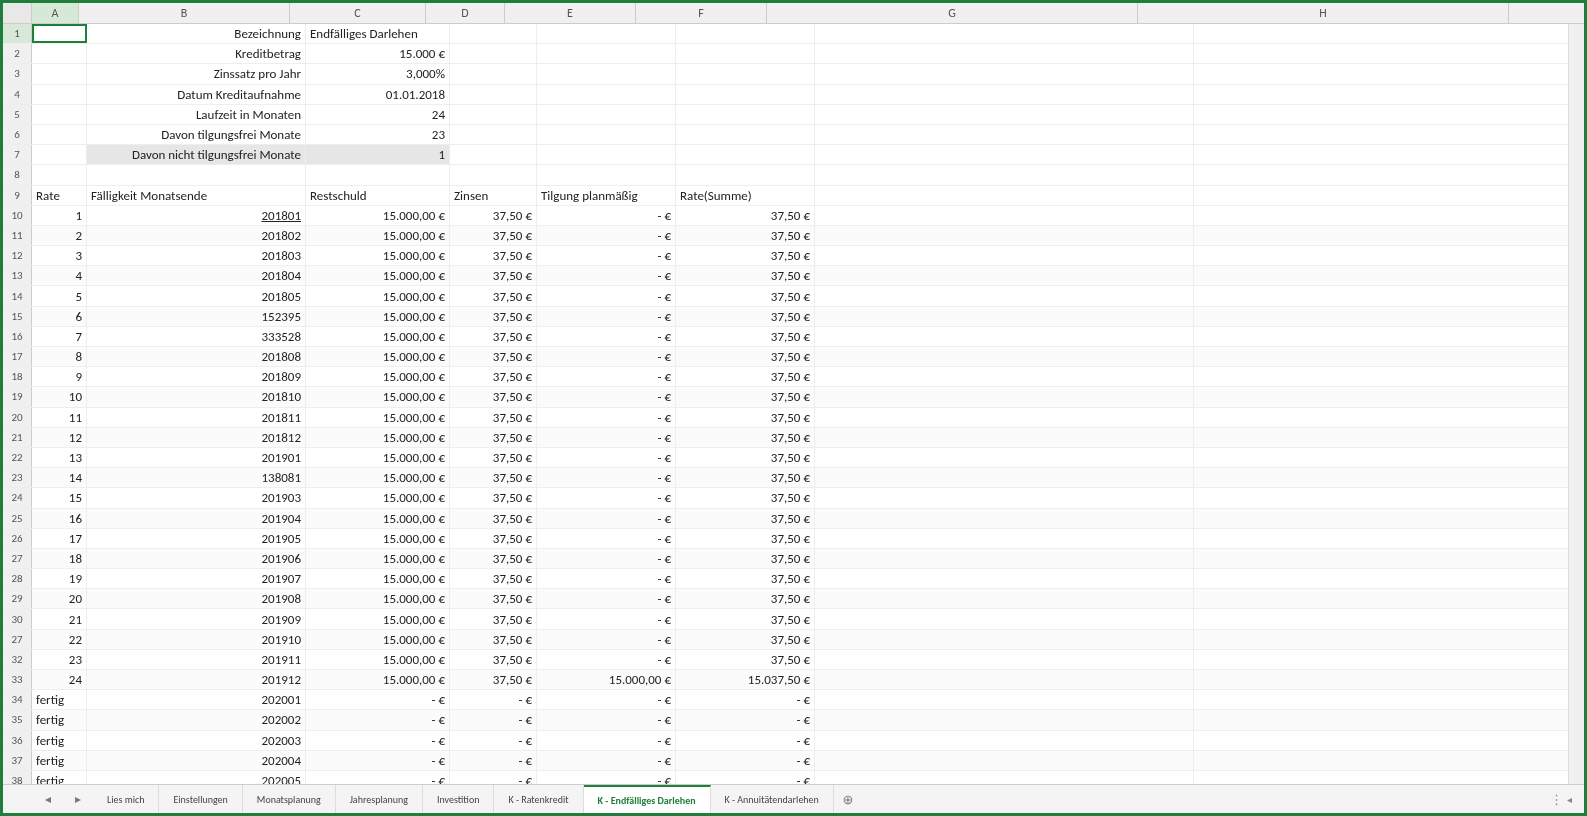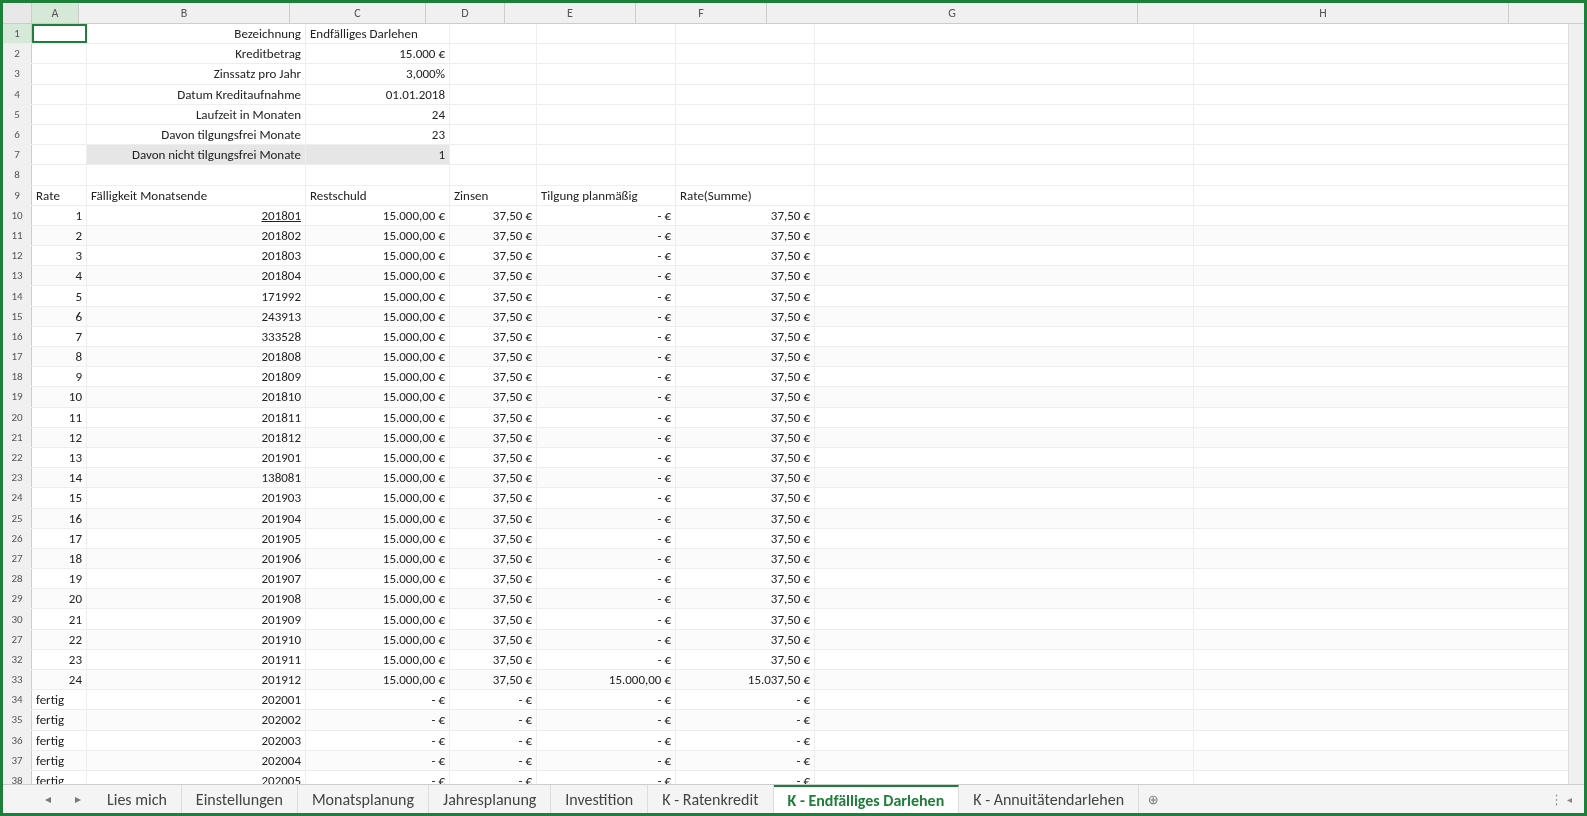--- a/index.html
+++ b/index.html
@@ -17,21 +17,21 @@
   .rh.sel{background:#d6e9d8;}
   .cell{flex:0 0 auto;border-right:1px solid #eee;padding:0 4px;display:flex;align-items:center;overflow:hidden;white-space:nowrap;}
   .r{justify-content:flex-end;}
   .l{justify-content:flex-start;}
   .sel-cell{outline:2px solid #1e7f3a;outline-offset:-2px;background:#fff;}
   .shade{background:#e6e6e6;}
   
   .tabs{flex:0 0 28px;background:#f4f4f4;border-top:1px solid #ccc;display:flex;align-items:stretch;padding-left:30px;}
   .tabnav{width:60px;display:flex;align-items:center;justify-content:space-around;color:#777;}
   .tabnav span{font-size:12px;cursor:pointer;}
-  .tab{padding:0 14px;display:flex;align-items:center;border-right:1px solid #ddd;color:#444;background:#f4f4f4;cursor:pointer;font-size:16px;}
+  .tab{padding:0 14px;display:flex;align-items:center;border-right:1px solid #ddd;color:#444;background:#f4f4f4;cursor:pointer;font-size:10px;}
   .tab.active{background:#fff;border-top:2px solid #1e7f3a;border-bottom:1px solid #fff;color:#1e7f3a;font-weight:bold;margin-bottom:-1px;}
   .tabadd{width:28px;display:flex;align-items:center;justify-content:center;color:#777;cursor:pointer;}
   .tabspace{flex:1;}
   .hscroll{display:flex;align-items:center;padding:0 8px;color:#888;}
   .hscroll .tri{font-size:10px;margin:0 4px;}
   .scrollbar-v{position:absolute;top:0;right:0;width:15px;height:100%;background:#f0f0f0;border-left:1px solid #ddd;}
 </style>
 </head>
 <body>
 
@@ -192,32 +192,32 @@
           <div class="cell r" style="width: 135px;">15.000,00 €</div>
           <div class="cell r" style="width: 78px;">37,50 €</div>
           <div class="cell r" style="width: 130px;">-   €</div>
           <div class="cell r" style="width: 130px;">37,50 €</div>
           <div class="cell r" style="width: 370px;"></div>
           <div class="cell r" style="width: 370px;"></div>
         </div>
         <div class="row">
           <div class="rh">14</div>
           <div class="cell r" style="width: 46px;">5</div>
-          <div class="cell r" style="width: 210px;">171992</div>
+          <div class="cell r" style="width: 210px;">201805</div>
           <div class="cell r" style="width: 135px;">15.000,00 €</div>
           <div class="cell r" style="width: 78px;">37,50 €</div>
           <div class="cell r" style="width: 130px;">-   €</div>
           <div class="cell r" style="width: 130px;">37,50 €</div>
           <div class="cell r" style="width: 370px;"></div>
           <div class="cell r" style="width: 370px;"></div>
         </div>
         <div class="row alt">
           <div class="rh">15</div>
           <div class="cell r" style="width: 46px;">6</div>
-          <div class="cell r" style="width: 210px;">243913</div>
+          <div class="cell r" style="width: 210px;">152395</div>
           <div class="cell r" style="width: 135px;">15.000,00 €</div>
           <div class="cell r" style="width: 78px;">37,50 €</div>
           <div class="cell r" style="width: 130px;">-   €</div>
           <div class="cell r" style="width: 130px;">37,50 €</div>
           <div class="cell r" style="width: 370px;"></div>
           <div class="cell r" style="width: 370px;"></div>
         </div>
         <div class="row">
           <div class="rh">16</div>
           <div class="cell r" style="width: 46px;">7</div>

